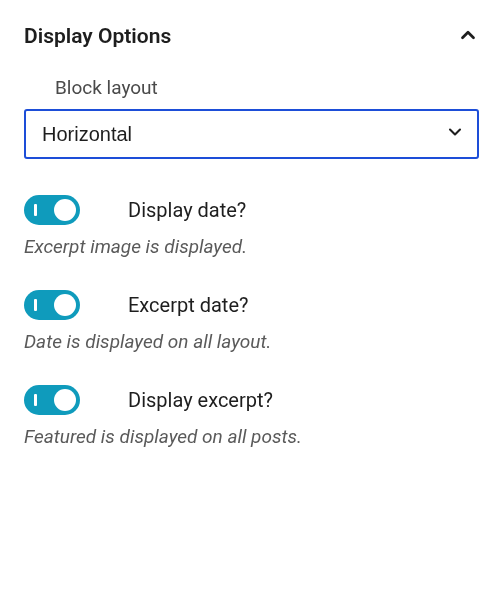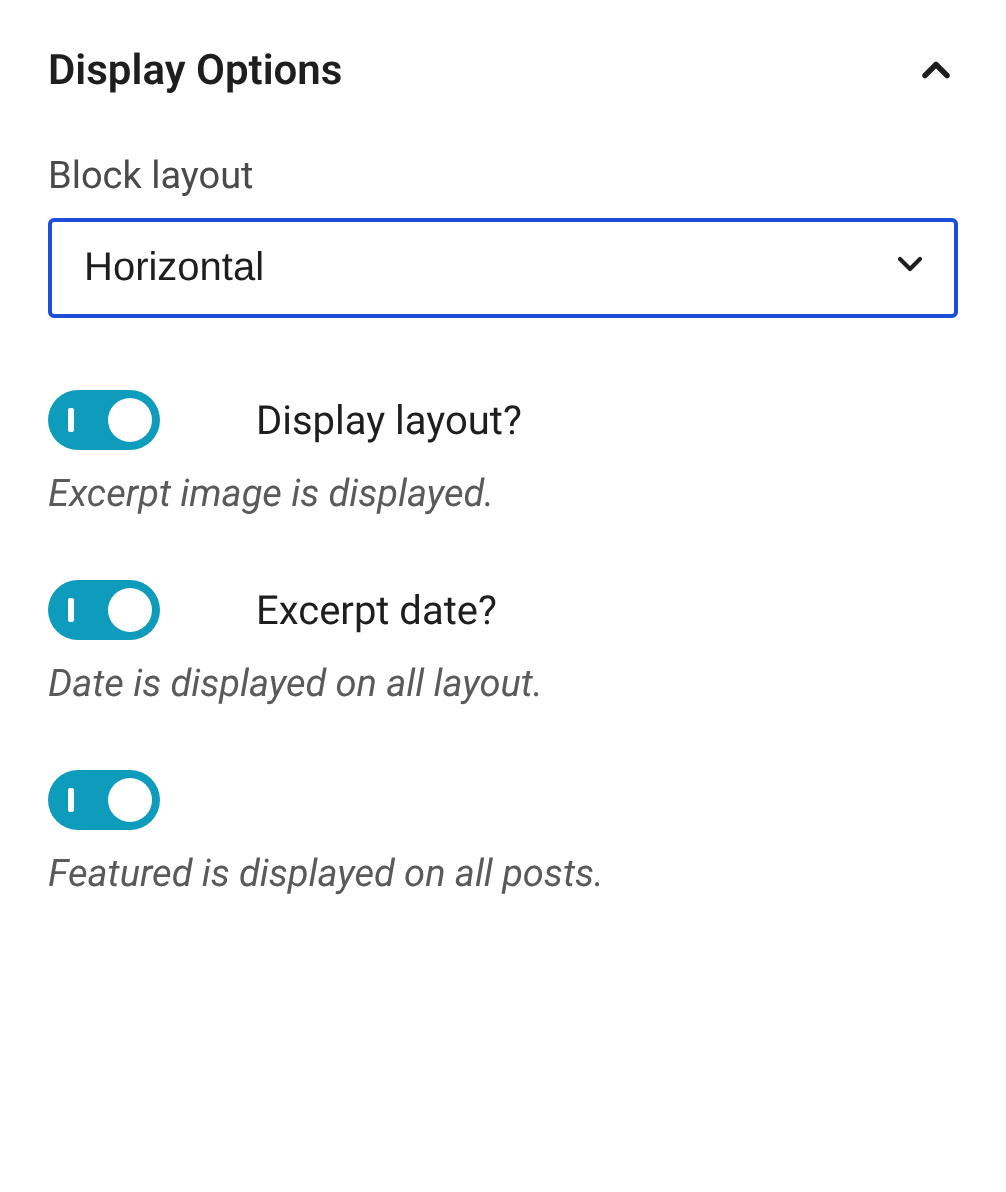--- a/index.html
+++ b/index.html
@@ -20,20 +20,21 @@
       font-size: 21px;
       font-weight: 600;
       color: #1e1e1e;
     }
     .chevron-up-icon svg { display: block; }
     .field-label {
       font-size: 19px;
       color: #4a4a4a;
       margin-bottom: 10px;
       display: block;
+      margin-left: 31px;
     }
     .select-wrap {
       position: relative;
       margin-bottom: 36px;
     }
     .select-wrap select {
       width: 100%;
       font-size: 20px;
       padding: 12px 44px 12px 16px;
       border: 2px solid #1d4ed8;
@@ -118,26 +119,27 @@
   </select>
   <span class="select-caret">
     <svg width="20" height="20" viewBox="0 0 24 24" fill="none" stroke="#1e1e1e" stroke-width="2.5" stroke-linecap="round" stroke-linejoin="round">
         <polyline points="6 9 12 15 18 9"></polyline>
       </svg>
   </span>
 </div>
 
 <div class="toggle-row">
   <div class="toggle"></div>
-  <span class="toggle-label">Display layout?</span>
+  <span class="toggle-label">Display date?</span>
 </div>
 <p class="help-text">Excerpt image is displayed.</p>
 
 <div class="toggle-row">
   <div class="toggle"></div>
   <span class="toggle-label">Excerpt date?</span>
 </div>
 <p class="help-text">Date is displayed on all layout.</p>
 
 <div class="toggle-row">
   <div class="toggle"></div>
+  <span class="toggle-label">Display excerpt?</span>
 </div>
 <p class="help-text">Featured is displayed on all posts.</p>
 
 </body></html>

